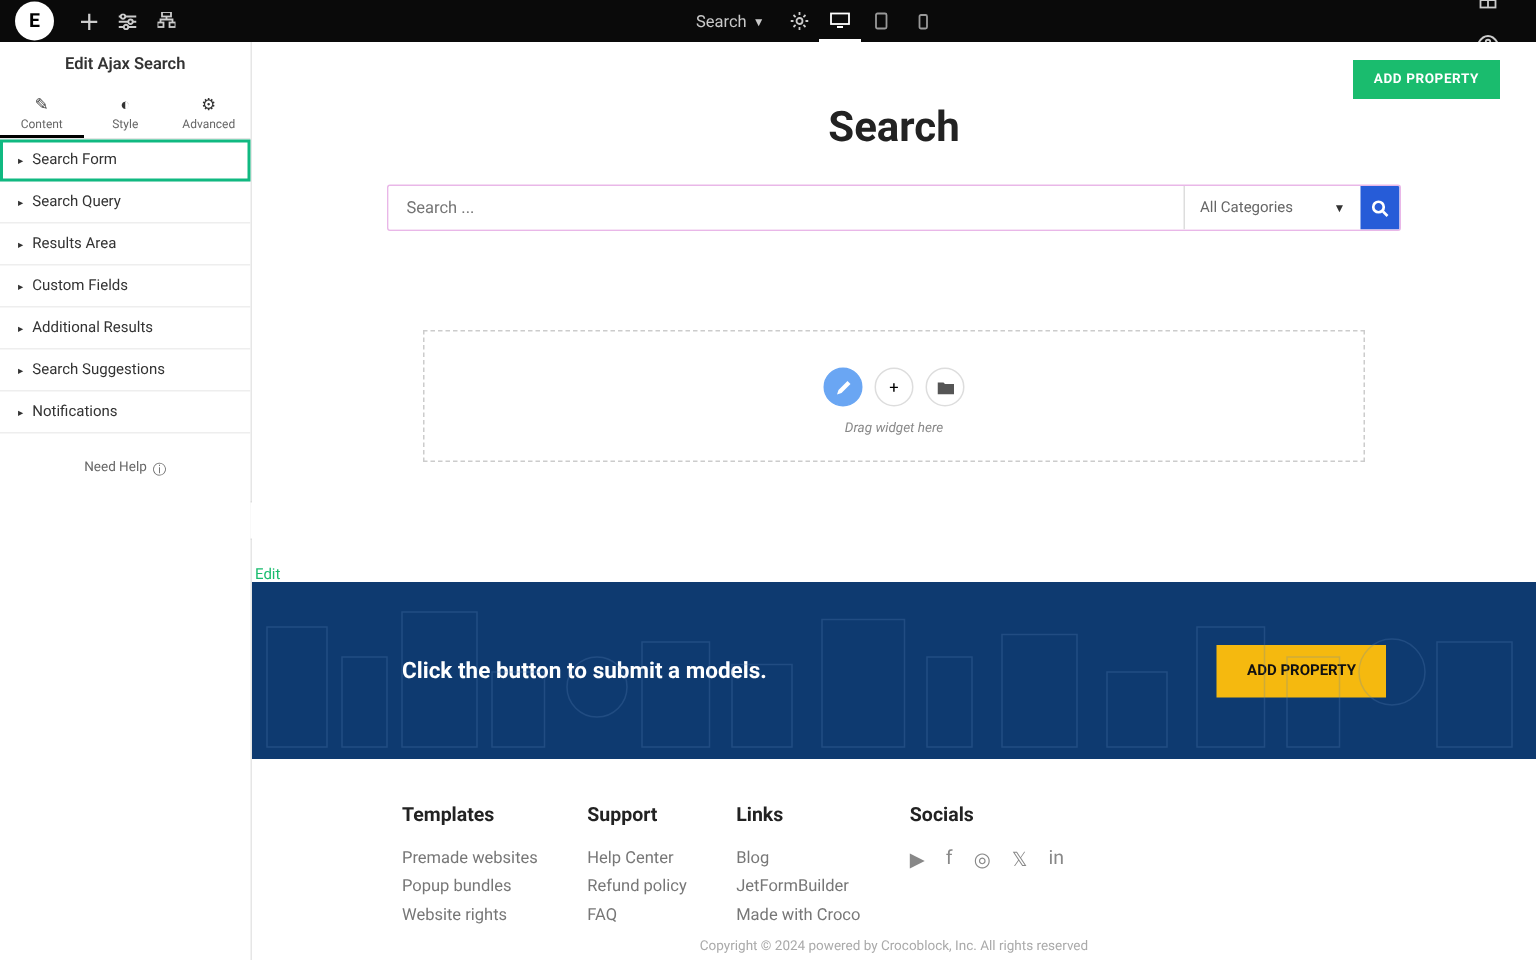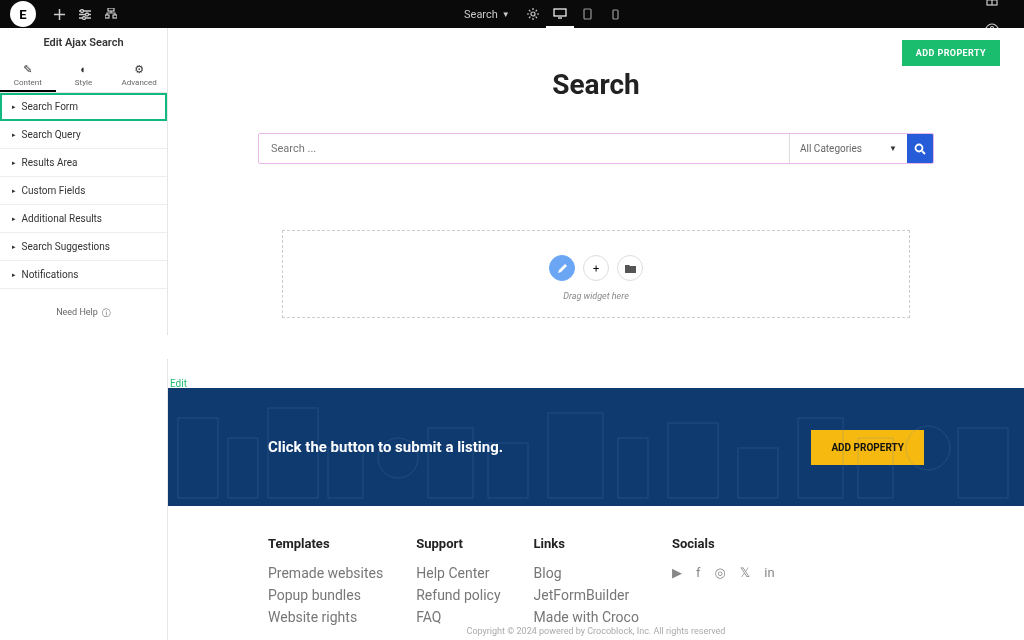--- a/index.html
+++ b/index.html
@@ -30,42 +30,42 @@
 .section { padding:8px 12px; font-size:10px; color:#333; border-bottom:1px solid #eee; display:flex; align-items:center; gap:6px; cursor:pointer; }
 .section .car { font-size:7px; }
 .section.highlight { outline:2px solid #10b981; outline-offset:-2px; }
 .need-help { text-align:center; font-size:9px; color:#666; padding:18px 16px; display:flex; justify-content:center; gap:4px; }
 .collapse-handle { position:absolute; right:-8px; top:306px; width:8px; height:26px; background:#fff; border:1px solid #ddd; border-left:none; display:flex; align-items:center; justify-content:center; font-size:8px; color:#666; }
 
 
 .canvas { position:absolute; left:168px; top:28px; right:0; bottom:0; overflow:hidden; background:#fff; }
 .add-prop-top { position:absolute; right:24px; top:12px; background:#1abc6e; color:#fff; font-size:9px; font-weight:700; padding:8px 14px; letter-spacing:.4px; }
 .page-title { text-align:center; font-size:28px; font-weight:700; color:#222; padding:40px 0 22px; }
-.search-wrap { width:676px; margin:10px auto; display:flex; border:1px solid #e9b7e8; border-radius:2px; overflow:hidden;justify-content:center; }
+.search-wrap { width:676px; margin:0 auto; display:flex; border:1px solid #e9b7e8; border-radius:2px; overflow:hidden;justify-content:center; }
 .search-input { flex:1; border:none; padding:8px 12px; font-size:11px; outline:none; }
 .cat-select { width:118px; border-left:1px solid #ddd; padding:0 10px; font-size:10px; color:#666; display:flex; align-items:center; justify-content:space-between; background:#fff; }
 .cat-select .dd { font-size:8px; color:#333; }
 .search-btn { width:26px; background:#265cd8; color:#fff; display:flex; align-items:center; justify-content:center; }
 .drop-zone { width:628px; margin:66px auto 0; border:1px dashed #ccc; padding:24px 0 16px; text-align:center; }
 .dz-btns { display:flex; justify-content:center; gap:8px; }
 .dz-btn { width:26px; height:26px; border-radius:50%; border:1px solid #ddd; display:flex; align-items:center; justify-content:center; font-size:11px; background:#fff; }
 .dz-btn.blue { background:#6aa6f3; border-color:#6aa6f3; color:#fff; }
 .dz-text { font-size:9px; font-style:italic; color:#888; margin-top:10px; }
 .edit-link { position:absolute; left:2px; top:350px; font-size:10px; color:#1abc6e; }
 
 
 .cta { position:absolute; left:0; right:0; top:360px; height:118px; background:#0e3a70; color:#fff; display:flex; align-items:center; justify-content:space-between; padding:0 100px; overflow:hidden; }
 .cta-text { font-size:15px; font-weight:700; line-height:1.35; }
 .cta-btn { background:#f5b90f; color:#111; font-size:10px; font-weight:700; padding:12px 20px; }
 .cta svg.bg { position:absolute; inset:0; width:100%; height:100%; opacity:.25; }
 
 
 .footer { position:absolute; left:0; right:0; top:478px; padding:30px 100px 0; display:flex; gap:33px; }
 .fcol h4 { font-size:13px; font-weight:700; margin-bottom:14px; color:#222; }
-.fcol a { display:block; font-size:14px; color:#777; text-decoration:none; margin-bottom:6px; }
+.fcol a { display:block; font-size:11px; color:#777; text-decoration:none; margin-bottom:6px; }
 .socials { display:flex; gap:14px; }
 .socials span { color:#888; font-size:13px; }
 .copyright { position:absolute; left:0; right:0; bottom:0; text-align:center; font-size:9px; color:#aaa; padding:4px 0; }
 
 svg { display:block; }
 </style>
 </head>
 <body>
 
 <div class="topbar">
@@ -250,21 +250,21 @@
         <rect x="450" y="50" width="30" height="60"></rect>
           <rect x="500" y="35" width="50" height="75"></rect>
         <rect x="570" y="60" width="40" height="50"></rect>
           <rect x="630" y="30" width="45" height="80"></rect>
         <rect x="690" y="50" width="35" height="60"></rect>
           <circle cx="760" cy="60" r="22"></circle>
         <rect x="790" y="40" width="50" height="70"></rect>
       </g>
     </svg>
     <div class="cta-text">
-      <div>Click the button to submit a listing.</div>
+      <div>Click the button to submit a models.</div>
     </div>
     <div class="cta-btn"><span>ADD PROPERTY</span></div>
   </div>
 
   <div class="footer">
     <div class="fcol">
       <h4>Templates</h4>
       <a>Premade websites</a>
       <a>Popup bundles</a>
       <a>Website rights</a>

